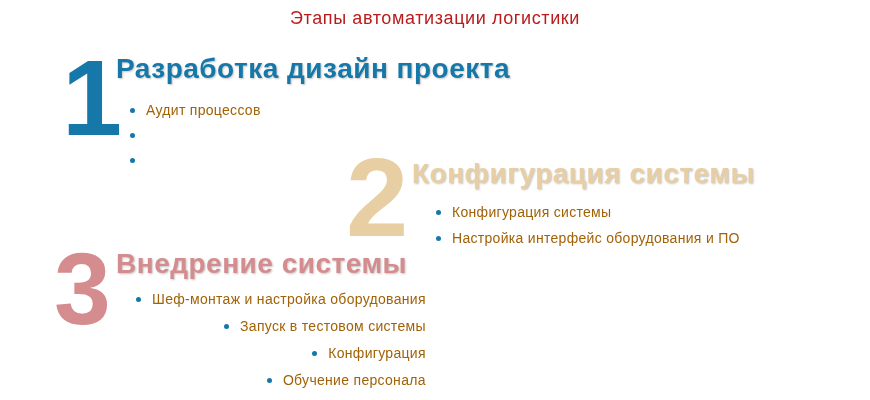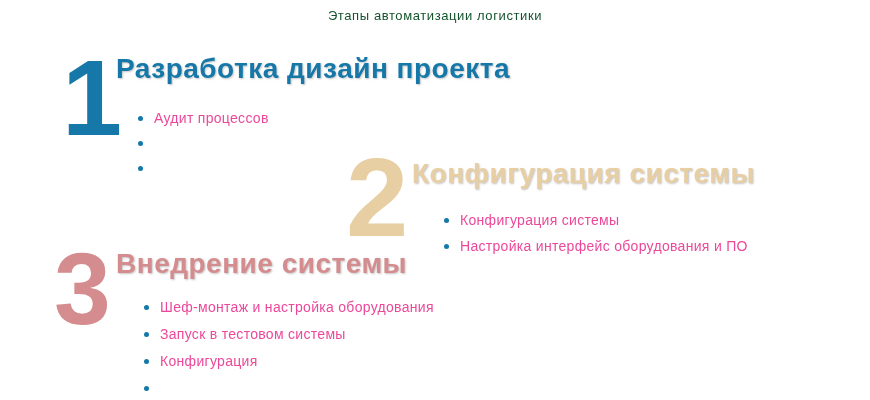--- a/index.html
+++ b/index.html
@@ -2,47 +2,47 @@
 <html><head>
 <meta charset="utf-8">
 <style>
   html,body { margin:0; padding:0; background:#ffffff; }
   .canvas {
     position:relative; width:870px; height:400px; background:#ffffff;
     font-family:"Liberation Sans", sans-serif; overflow:hidden;
   }
   .title {
     position:absolute; top:8px; left:0; width:100%;
-    text-align:center; font-size:13px; letter-spacing:0.6px; color:#14532d;
+    text-align:center; font-size:18px; letter-spacing:0.6px; color:#b91c1c;
   }
   .num {
     position:absolute; font-weight:bold; line-height:1;
   }
   .num1 { left:62px;  top:44px;  font-size:108px; color:#1578a8; }
   .num2 { left:346px; top:142px; font-size:112px; color:#e8cfa3; }
   .num3 { left:54px;  top:238px; font-size:102px; color:#d58c8e; }
   .head {
     position:absolute; margin:0; font-size:28px; font-weight:bold;
     letter-spacing:0.5px; white-space:nowrap;
     text-shadow:1px 1px 2px rgba(60,60,60,0.30);
   }
   .head1 { left:116px; top:53px;  color:#1578a8; }
   .head2 { left:412px; top:158px; color:#e8cfa3; }
   .head3 { left:116px; top:248px; color:#d58c8e; }
   ul.list {
-    position:absolute; margin:16px; padding:0; list-style:none;
-    font-size:14px; letter-spacing:0.3px; color:#ec4899;
+    position:absolute; margin:8px; padding:0; list-style:none;
+    font-size:14px; letter-spacing:0.3px; color:#a16207;
   }
   ul.list li { padding-left:16px; text-indent:-16px; }
   .list1 { left:122px; top:90px;  }
   .list1 li { line-height:25px; max-width:182px; }
   .list2 { left:428px; top:191px; }
   .list2 li { line-height:26px; white-space:nowrap; }
   .list3 { left:128px; top:278px; }
-  .list3 li { line-height:27px; white-space:nowrap; }
+  .list3 li { line-height:27px; white-space:nowrap;text-align:right; }
   .dot {
     display:inline-block; width:5px; height:5px; border-radius:50%;
     background:#1578a8; margin-right:11px; vertical-align:2.5px;
   }
 </style>
 </head>
 <body>
 
 <div class="canvas">
   <div class="title">Этапы автоматизации логистики</div>
@@ -66,16 +66,16 @@
     </ul>
   </section>
 
   <section>
     <div class="num num3">3</div>
     <h2 class="head head3">Внедрение системы</h2>
     <ul class="list list3">
       <li><span class="dot"></span><span>Шеф-монтаж и настройка оборудования</span></li>
       <li><span class="dot"></span><span>Запуск в тестовом системы</span></li>
       <li><span class="dot"></span><span>Конфигурация</span></li>
-      <li><span class="dot"></span></li>
+      <li><span class="dot"></span><span>Обучение персонала</span></li>
     </ul>
   </section>
 </div>
 
 </body></html>

